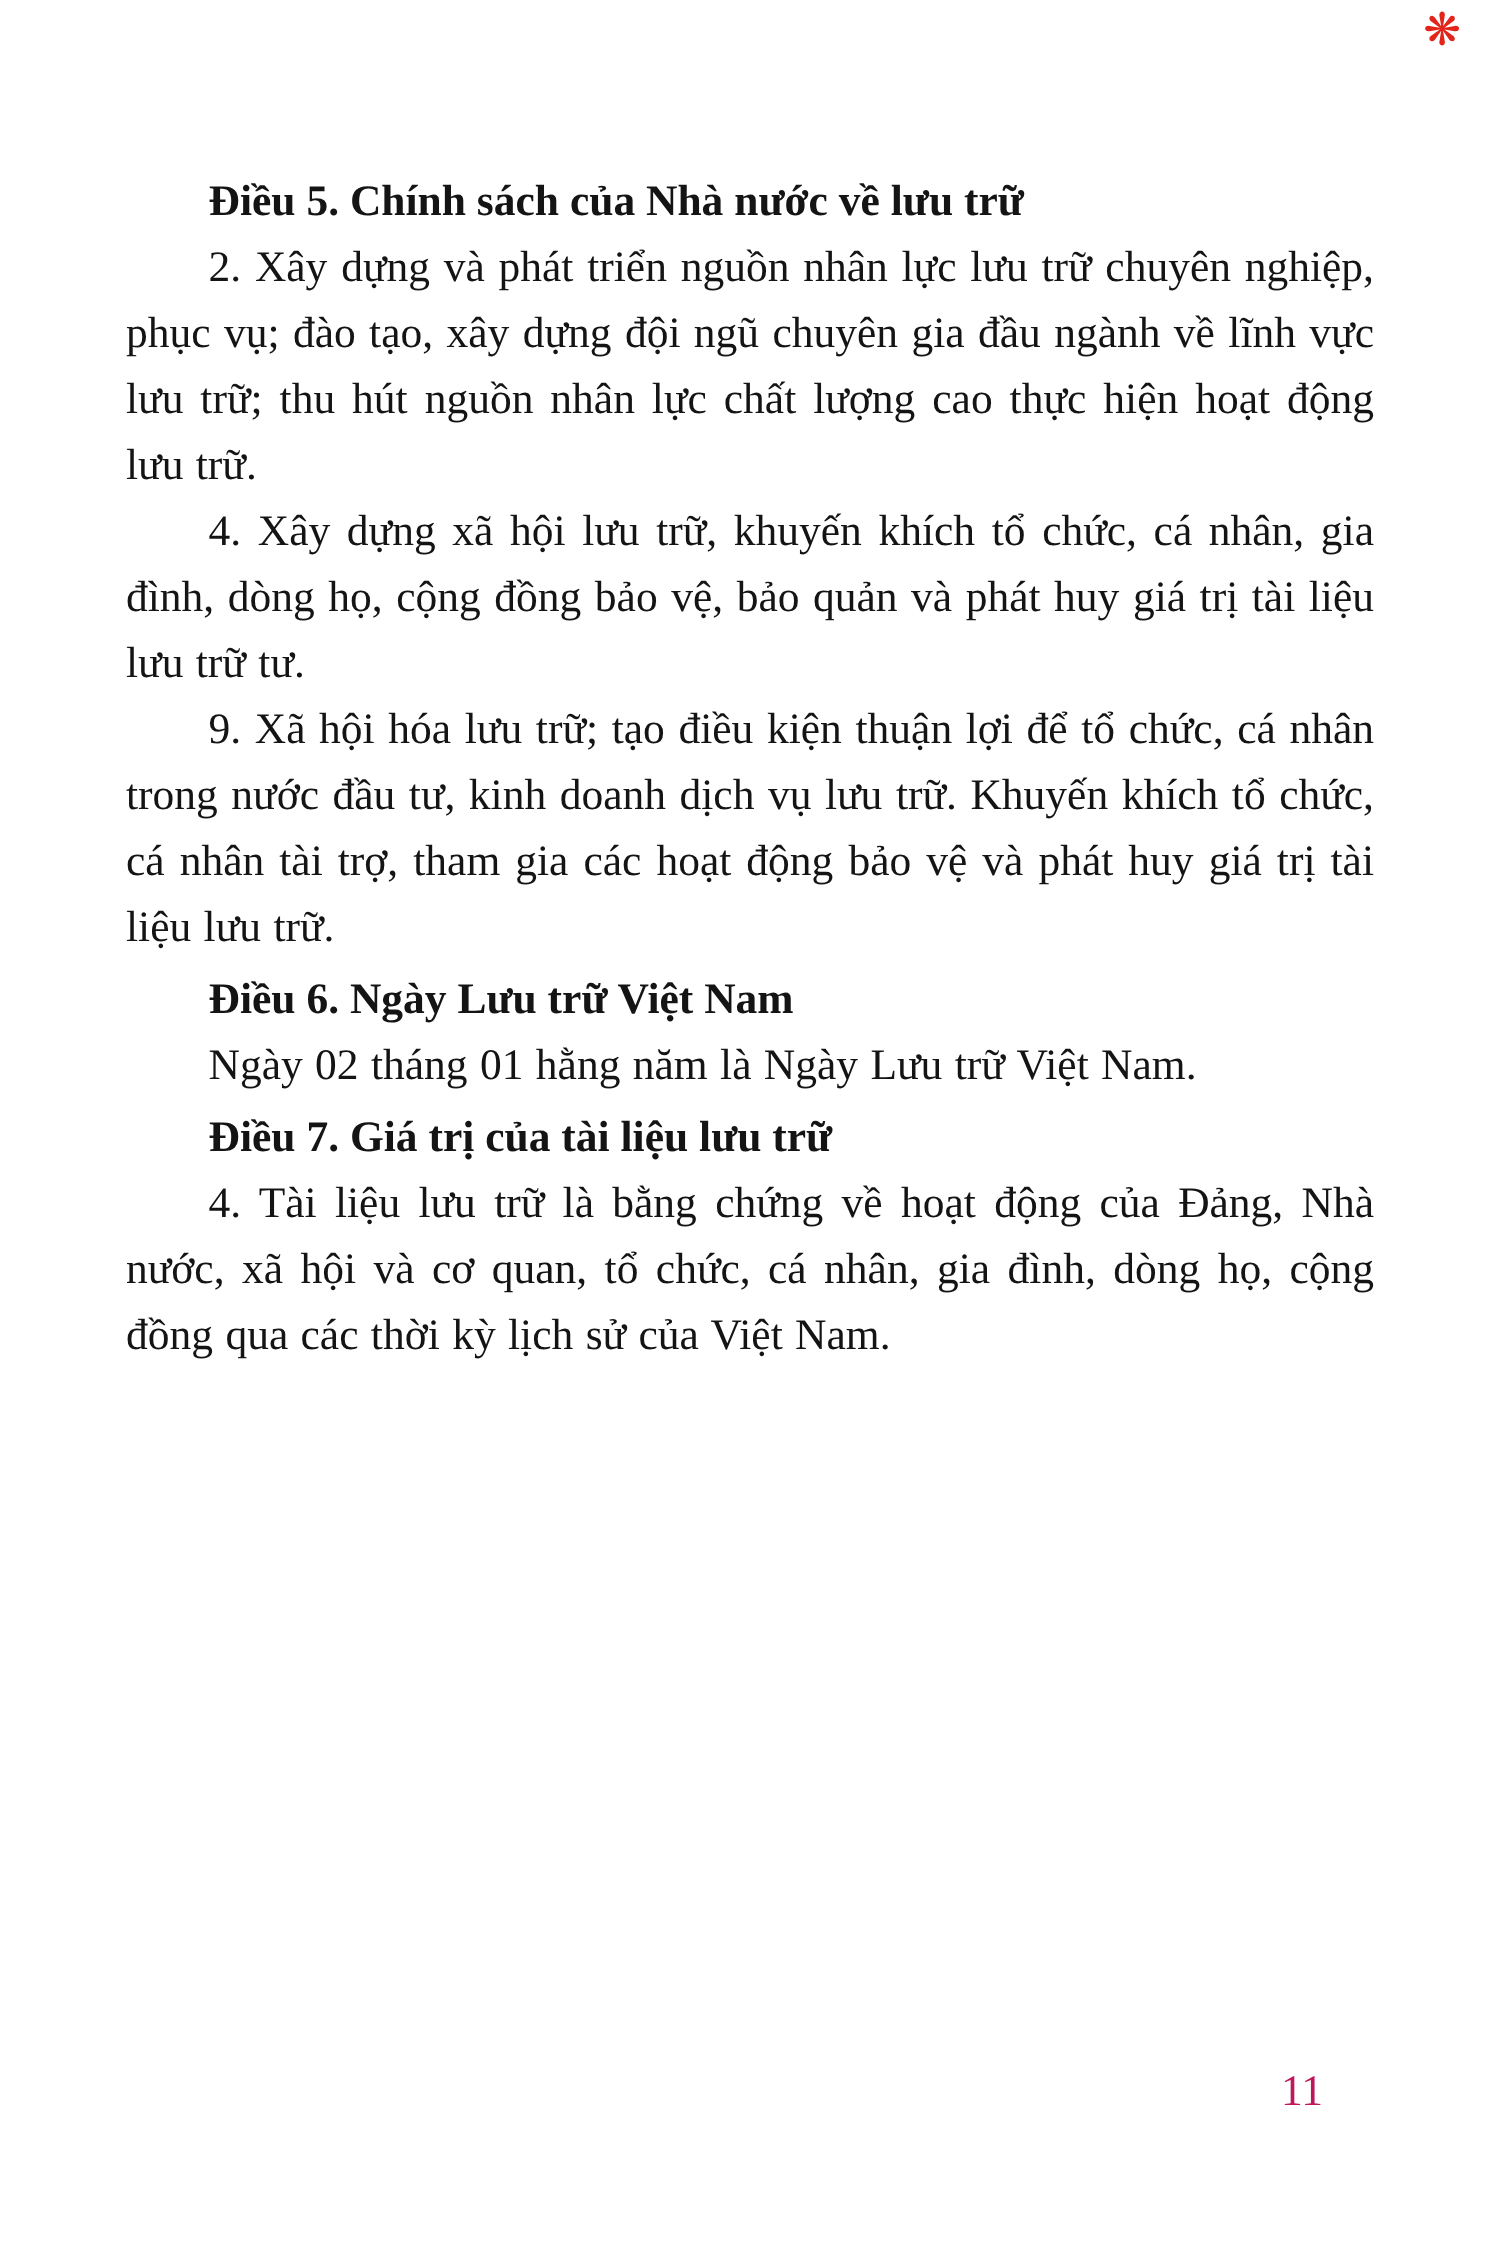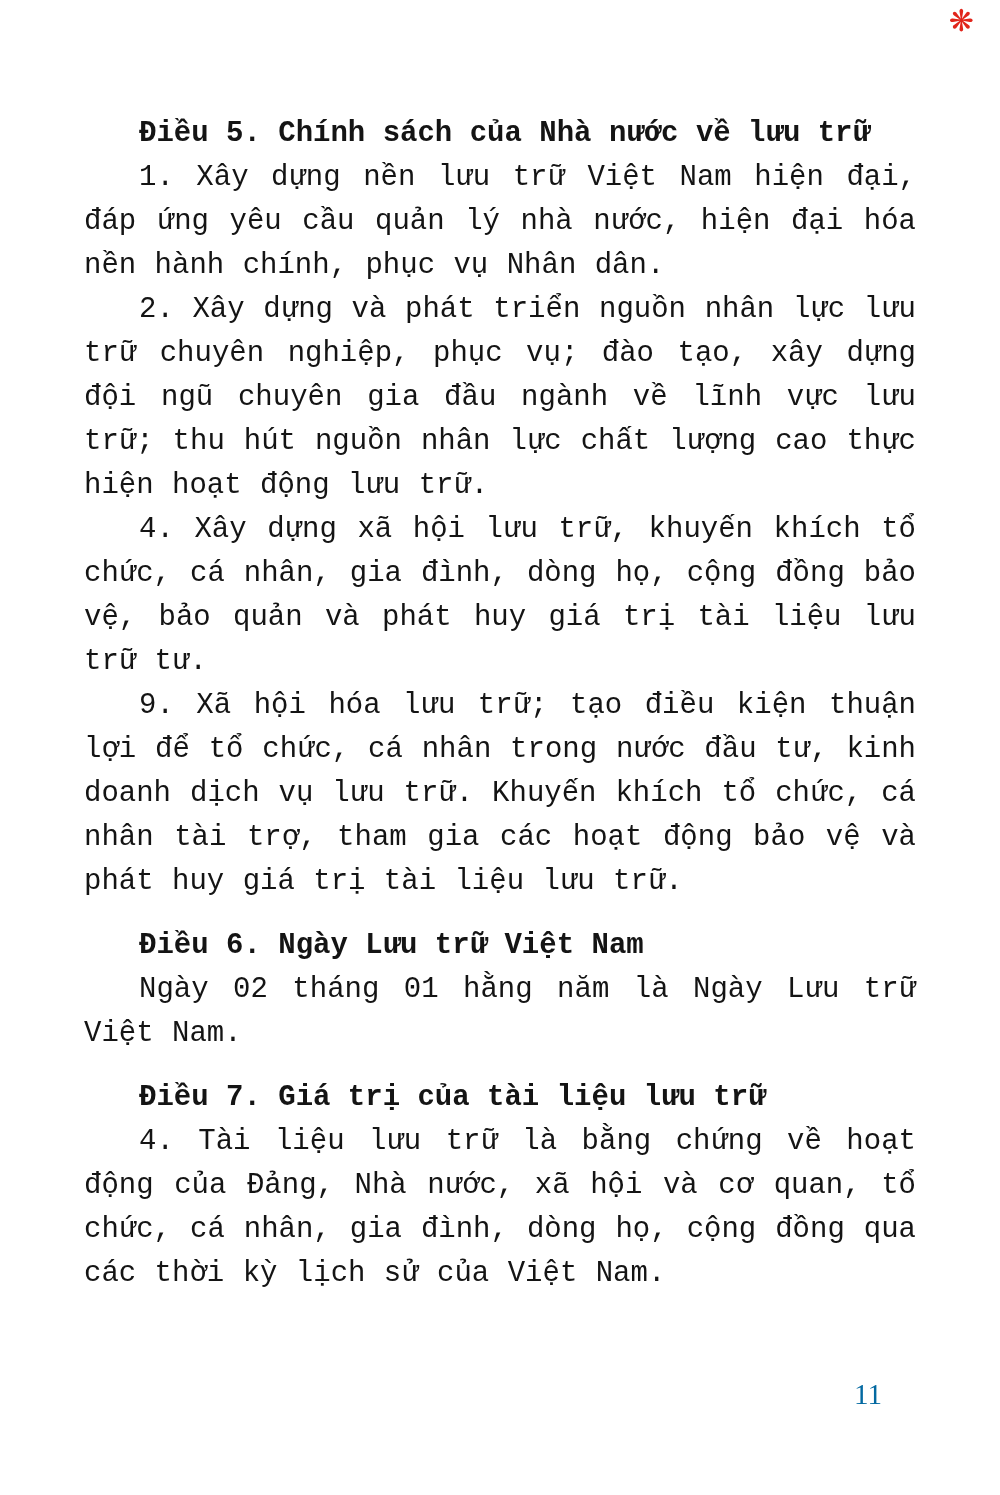--- a/index.html
+++ b/index.html
@@ -29,58 +29,56 @@
     font-family: "DejaVu Sans", sans-serif;
     font-size: 30px;
     line-height: 30px;
     color: #e1251b;
     user-select: none;
   }
   .content {
     font-size: 29px;
     line-height: 44px;
     text-align: justify;
-    font-family: Liberation Mono, monospace;
   }
   .content h2 {
     font-size: 29px;
     line-height: 44px;
     font-weight: bold;
     margin: 0;
     text-indent: 55px;
     text-align: left;
   }
   .content h2.spaced {
-    margin-top: 20px;
+    margin-top: 4px;
   }
   .content p {
     margin: 0;
     text-indent: 55px;
     word-spacing: 1px;
   }
   .page-number {
     position: absolute;
     top: 1372px;
     right: 118px;
     font-size: 29px;
     line-height: 44px;
-    color: #0369a1;
+    color: #be185d;
   }
 </style>
 </head>
 <body>
 
 <div class="page">
 
   <span class="decoration">❋</span>
 
   <div class="content">
 
     <h2>Điều 5. Chính sách của Nhà nước về lưu trữ</h2>
-    <p>1. Xây dựng nền lưu trữ Việt Nam hiện đại, đáp ứng yêu cầu quản lý nhà nước, hiện đại hóa nền hành chính, phục vụ Nhân dân.</p>
     <p>2. Xây dựng và phát triển nguồn nhân lực lưu trữ chuyên nghiệp, phục vụ; đào tạo, xây dựng đội ngũ chuyên gia đầu ngành về lĩnh vực lưu trữ; thu hút nguồn nhân lực chất lượng cao thực hiện hoạt động lưu trữ.</p>
     <p>4. Xây dựng xã hội lưu trữ, khuyến khích tổ chức, cá nhân, gia đình, dòng họ, cộng đồng bảo vệ, bảo quản và phát huy giá trị tài liệu lưu trữ tư.</p>
     <p>9. Xã hội hóa lưu trữ; tạo điều kiện thuận lợi để tổ chức, cá nhân trong nước đầu tư, kinh doanh dịch vụ lưu trữ. Khuyến khích tổ chức, cá nhân tài trợ, tham gia các hoạt động bảo vệ và phát huy giá trị tài liệu lưu trữ.</p>
 
     <h2 class="spaced">Điều 6. Ngày Lưu trữ Việt Nam</h2>
     <p>Ngày 02 tháng 01 hằng năm là Ngày Lưu trữ Việt Nam.</p>
 
     <h2 class="spaced">Điều 7. Giá trị của tài liệu lưu trữ</h2>
     <p>4. Tài liệu lưu trữ là bằng chứng về hoạt động của Đảng, Nhà nước, xã hội và cơ quan, tổ chức, cá nhân, gia đình, dòng họ, cộng đồng qua các thời kỳ lịch sử của Việt Nam.</p>
 

